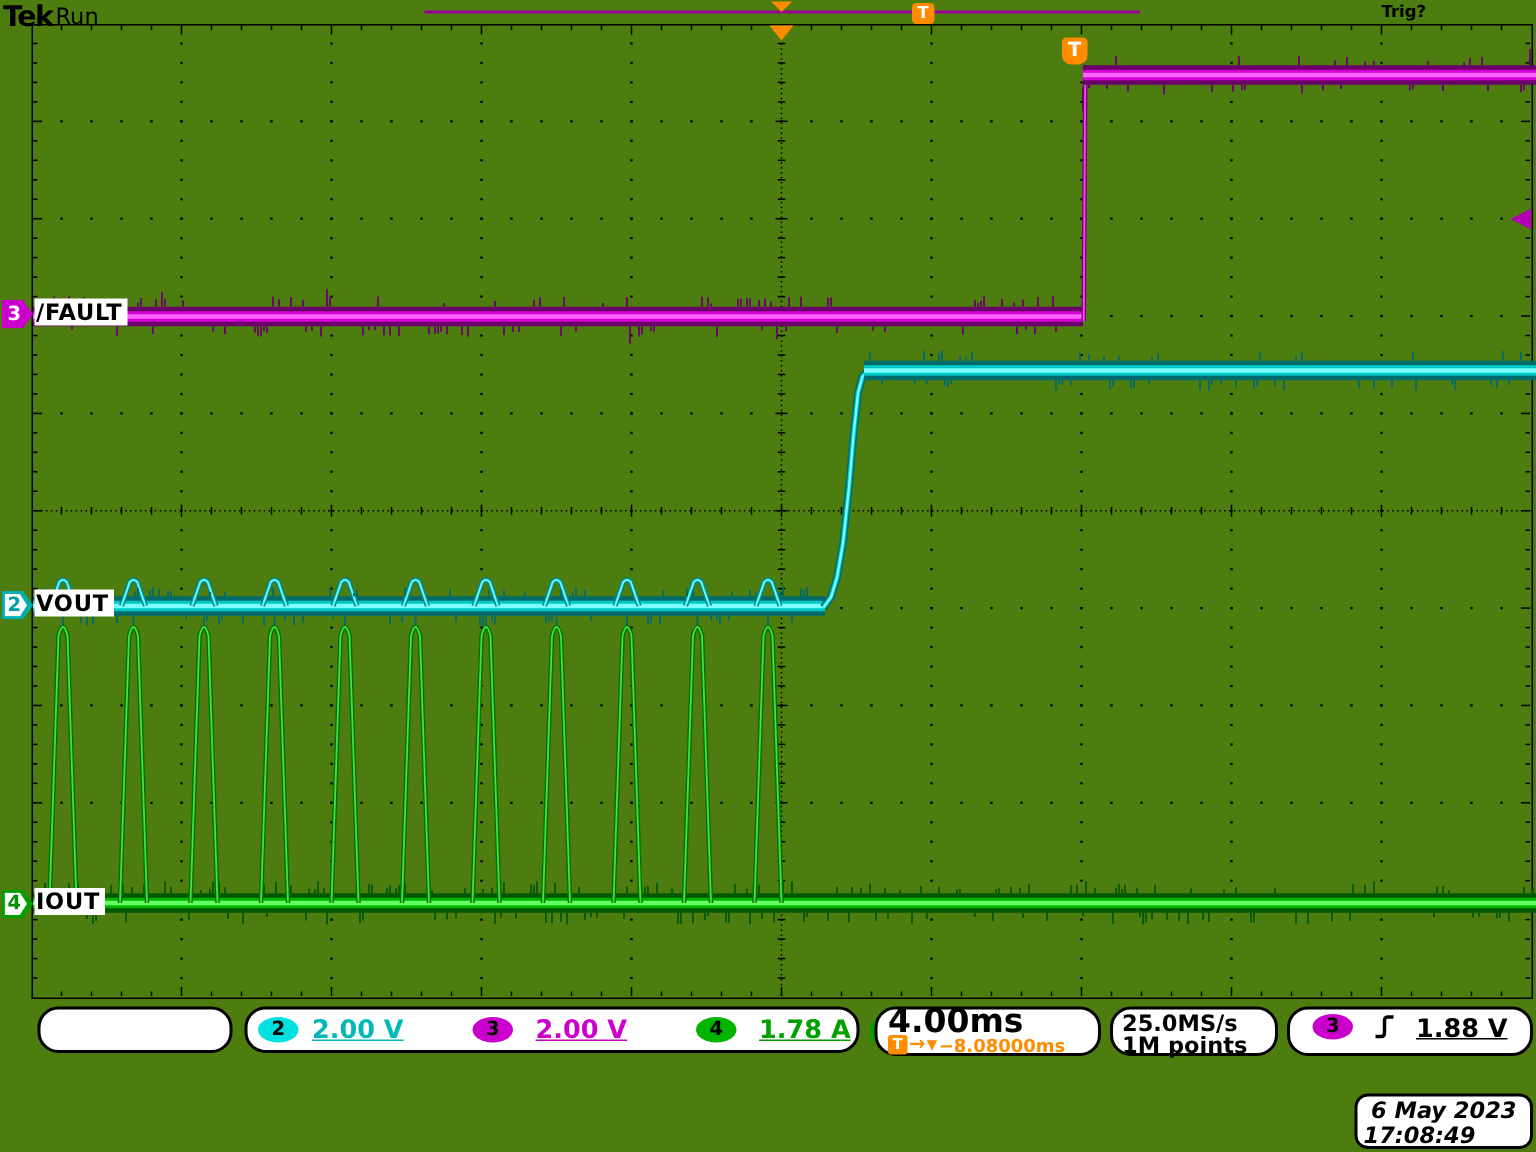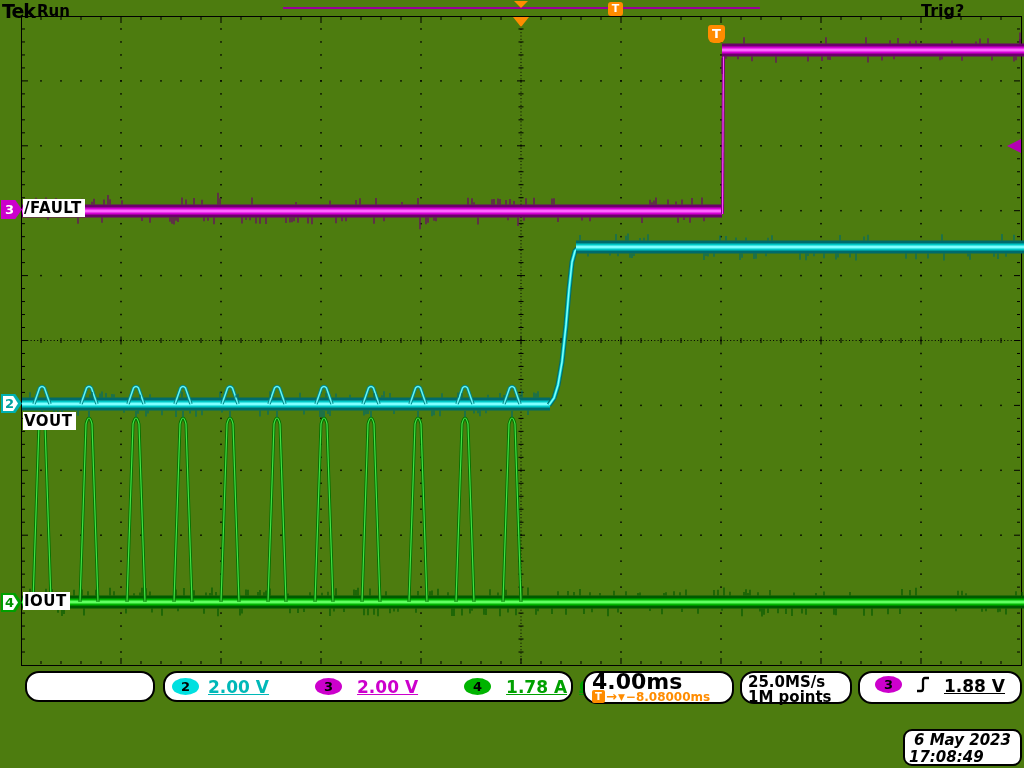--- a/index.html
+++ b/index.html
@@ -1,21 +1,21 @@
 <!DOCTYPE html>
 <html><head>
 <meta charset="utf-8">
 <style>
   html,body{margin:0;padding:0;background:#888;}
   .scope{position:relative;width:1024px;height:768px;background:#4d7c0f;overflow:hidden;
          font-family:"DejaVu Sans","Liberation Sans",sans-serif;}
   .abs{position:absolute;}
   .brand{left:2px;top:0;font-weight:800;font-size:19px;letter-spacing:-1px;color:#000;}
-  .run{left:37px;top:2px;font-size:15px;font-weight:700;color:#000;}
-  .trigq{left:921px;top:1px;font-size:16px;font-weight:600;color:#000;}
+  .run{left:37px;top:2px;font-size:15px;font-weight:400;color:#000;}
+  .trigq{left:921px;top:1px;font-size:11px;font-weight:600;color:#000;}
   .recbar{left:283px;top:7px;width:477px;height:2px;background:#990099;}
   .rec-tri{left:514px;top:1px;width:0;height:0;border-left:7px solid transparent;
            border-right:7px solid transparent;border-top:7px solid #ff8c00;}
   .tbadge{background:#ff8c00;color:#fff;font-weight:bold;text-align:center;}
   .rec-t{left:608px;top:2px;width:15px;height:14px;border-radius:3px;font-size:11px;line-height:14px;}
   .scr-tri{left:513px;top:17px;width:0;height:0;border-left:8px solid transparent;
            border-right:8px solid transparent;border-top:10px solid #ff8c00;}
   .scr-t{left:708px;top:25px;width:17px;height:18px;border-radius:3px 3px 6px 6px;
          font-size:13px;line-height:18px;}
   .lvl-arrow{left:1007px;top:139px;width:0;height:0;border-top:7px solid transparent;
@@ -2127,21 +2127,21 @@
 
   <div class="abs chbadge" style="left:1px;top:200px;background:#cc00cc;">
     <span style="color:#fff;">3</span>
   </div>
   <div class="abs chlabel" style="left:23px;top:199px;">/FAULT</div>
 
   <div class="abs chbadge" style="left:1px;top:394px;background:#00b0b0;">
     <span class="inner"></span>
     <span style="color:#00a0a0;">2</span>
   </div>
-  <div class="abs chlabel" style="left:23px;top:412px;">VOUT</div>
+  <div class="abs chlabel" style="left:23px;top:393px;">VOUT</div>
 
   <div class="abs chbadge" style="left:1px;top:593px;background:#00a000;">
     <span class="inner"></span>
     <span style="color:#009000;">4</span>
   </div>
   <div class="abs chlabel" style="left:23px;top:592px;">IOUT</div>
 
   <div class="abs pill pill-empty"></div>
 
   <div class="abs pill pill-ch">

